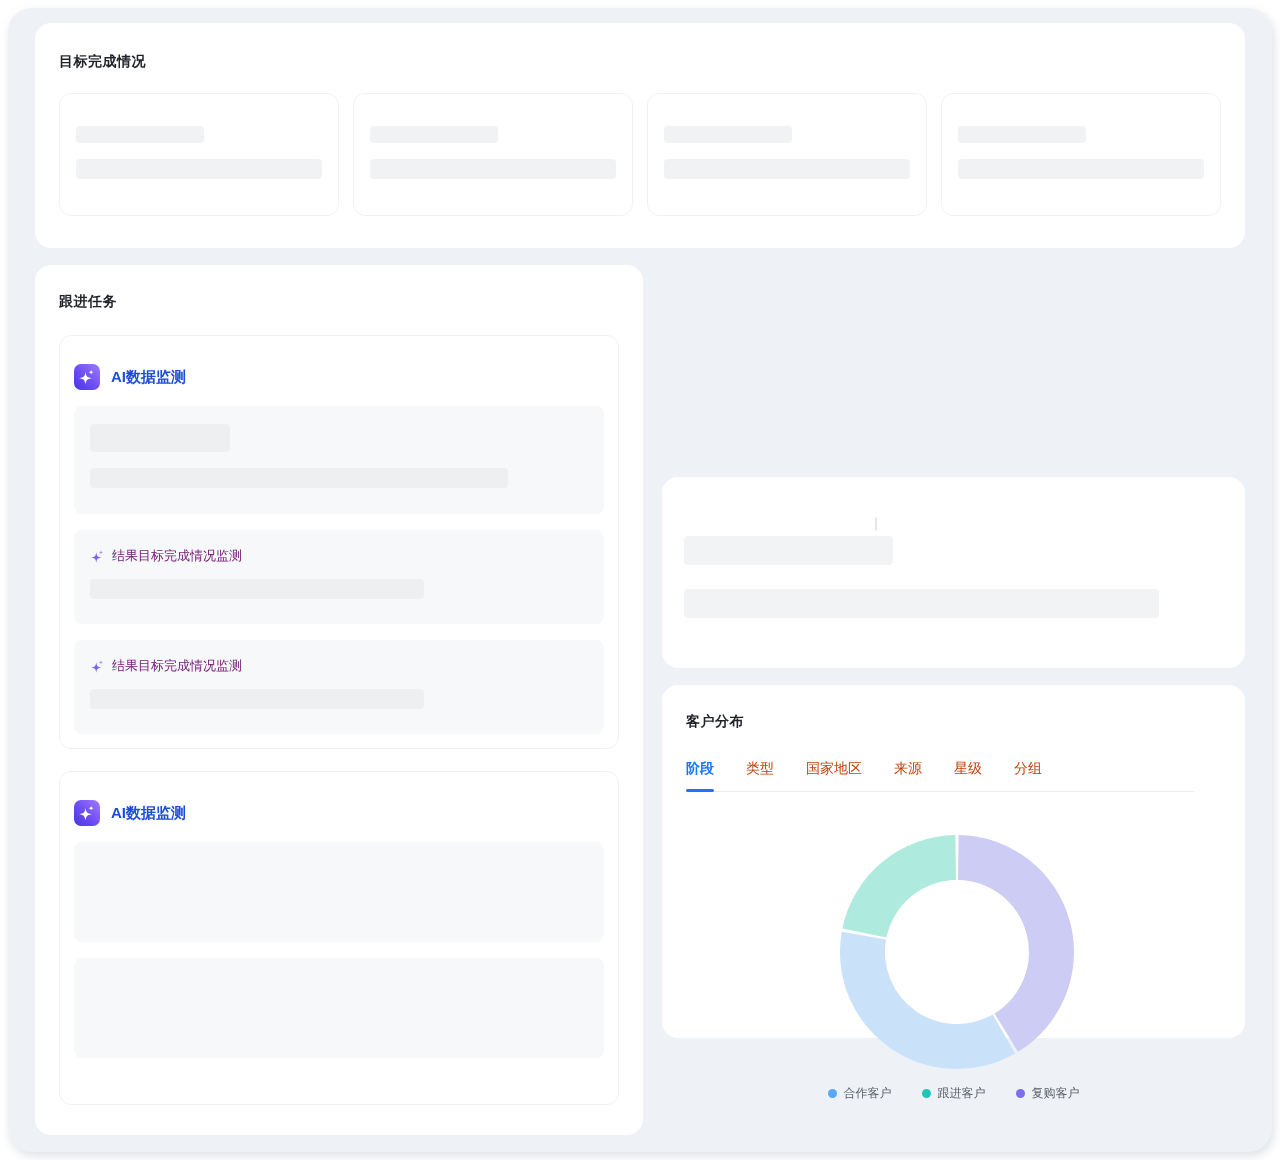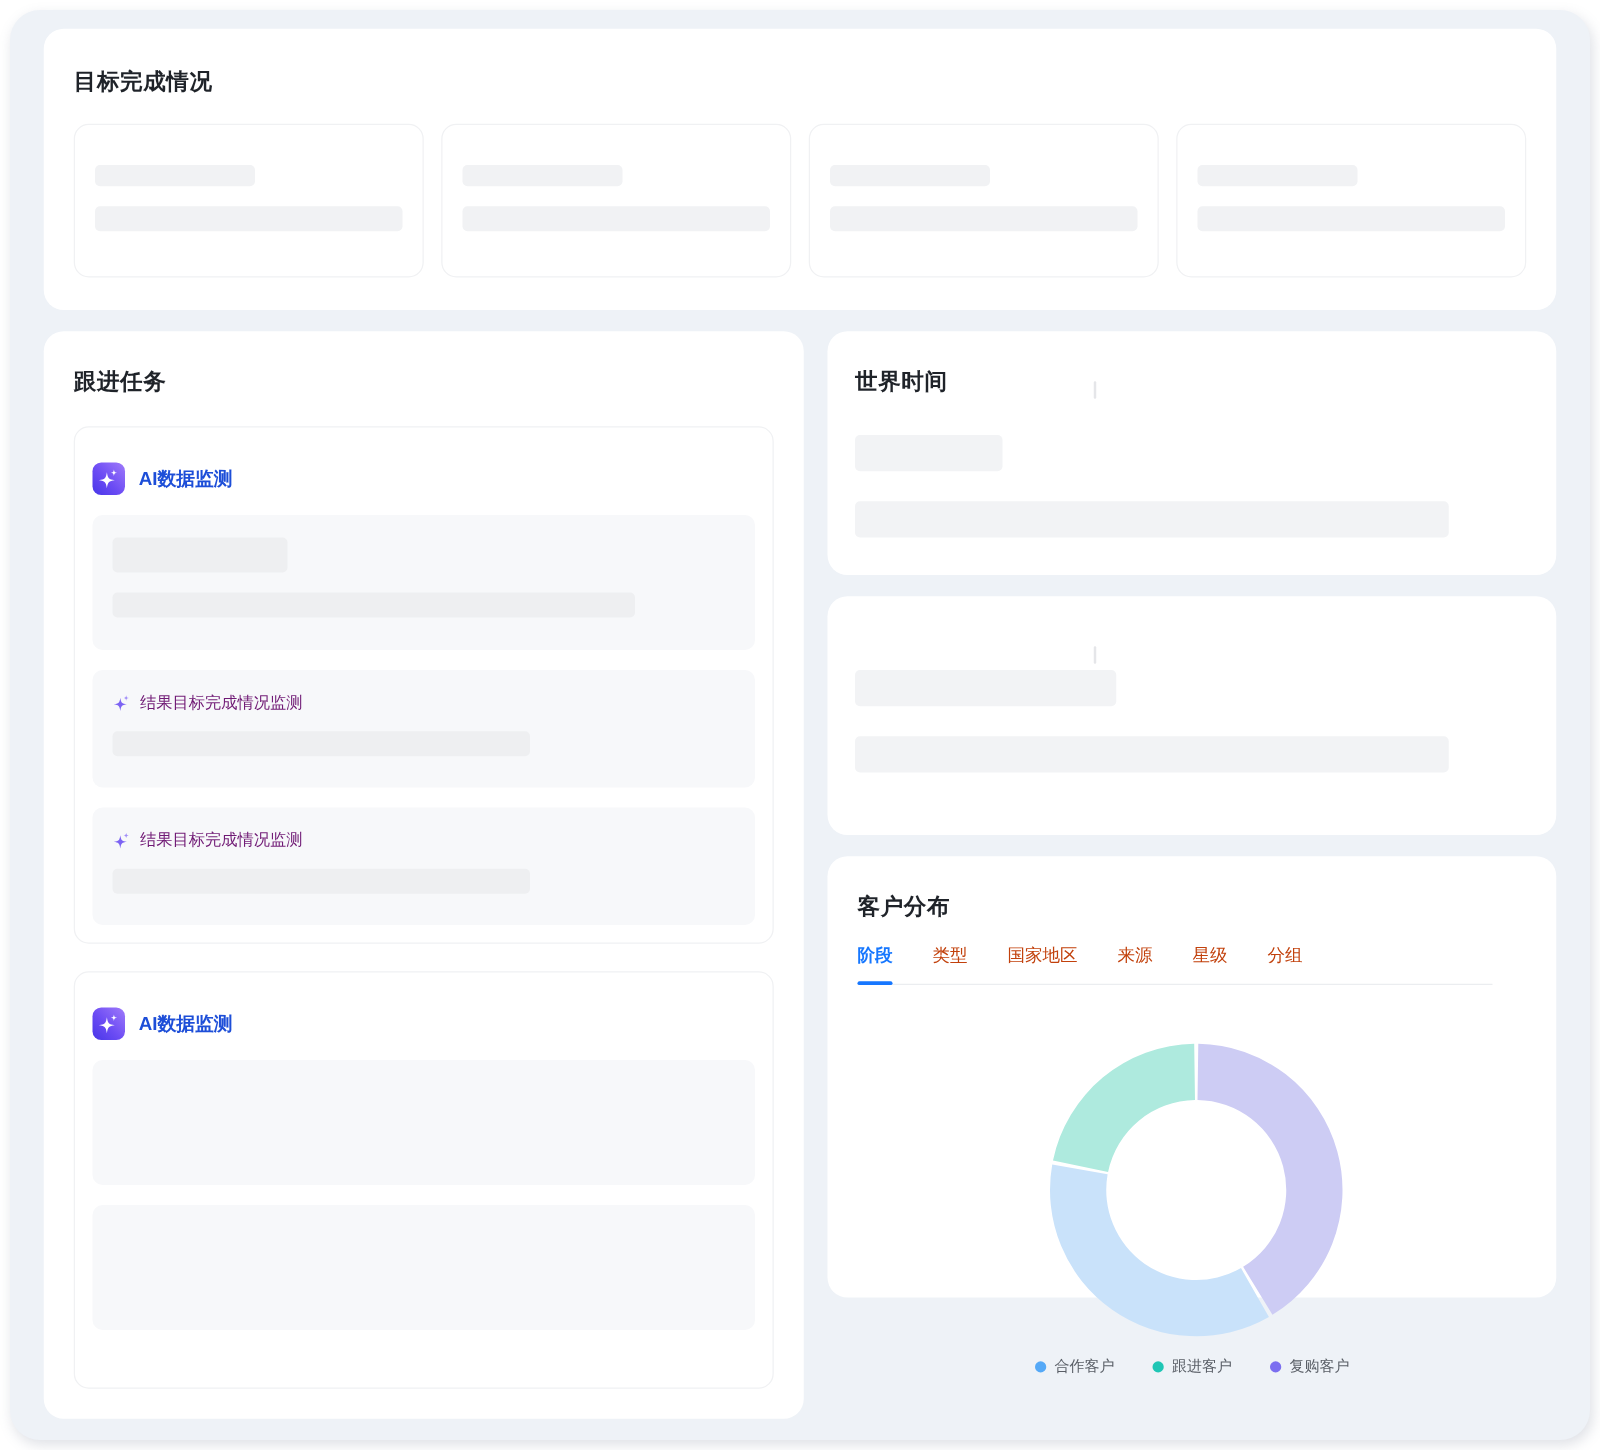--- a/index.html
+++ b/index.html
@@ -1,19 +1,19 @@
 <!DOCTYPE html>
 <html><head>
 <meta charset="utf-8">
 <style>
   * { margin:0; padding:0; box-sizing:border-box; }
   html,body { width:1280px; height:1160px; background:#ffffff; font-family:"Liberation Sans","DejaVu Sans",sans-serif; }
   .app { position:absolute; left:8px; top:8px; width:1264px; height:1144px; background:#eef2f7; border-radius:24px; box-shadow:2px 4px 10px rgba(110,120,140,.22); overflow:hidden; }
   .card { position:absolute; background:#ffffff; border-radius:16px; }
-  .card-title { font-size:18px; font-weight:700; color:#1f2329; letter-spacing:.5px; }
+  .card-title { font-size:14px; font-weight:700; color:#1f2329; letter-spacing:.5px; }
 
   
   .top-card { left:27px; top:15px; width:1210px; height:225px; padding:30px 24px 24px; }
   .goal-row { display:flex; gap:14px; margin-top:22px; }
   .goal-card { flex:1; height:123px; border:1px solid #f0f1f3; border-radius:12px; padding:0 16px; background:#fff; }
   .sk { background:#f1f2f4; border-radius:4px; }
   .goal-card .sk-a { margin-top:32px; height:17px; width:52%; }
   .goal-card .sk-b { margin-top:16px; height:20px; width:100%; }
 
   
@@ -40,21 +40,21 @@
   
   .world-card { left:654px; top:257px; width:583px; height:195px; padding:28px 22px; }
   .fx-card   { left:654px; top:469px; width:583px; height:191px; padding:28px 22px; }
   .hdash { position:absolute; left:213px; top:40px; width:2px; height:14px; background:#e5e6e9; border-radius:1px; }
   .rc-sk-short { margin-top:31px; height:29px; border-radius:4px; background:#f2f3f5; }
   .rc-sk-long  { margin-top:24px; height:29px; width:475px; border-radius:4px; background:#f2f3f5; }
   .w-short { width:118px; } .f-short { width:209px; }
 
   
   .dist-card { left:654px; top:677px; width:583px; height:353px; padding:28px 24px; }
-  .tabs { display:flex; gap:32px; margin-top:19px; width:508px; border-bottom:1px solid #ebedf0; }
+  .tabs { display:flex; gap:32px; margin-top:29px; width:508px; border-bottom:1px solid #ebedf0; }
   .tab { position:relative; font-size:14px; color:#c2410c; padding-bottom:13px; cursor:pointer; }
   .tab.active { color:#1677ff; font-weight:600; }
   .tab.active::after { content:""; position:absolute; left:0; right:0; bottom:-1px; height:3px; border-radius:2px; background:#1677ff; }
   .donut-wrap { position:absolute; left:175px; top:147px; width:240px; height:240px; }
   .legend { position:absolute; left:0; top:400px; width:583px; display:flex; justify-content:center; gap:30px; }
   .legend-item { display:flex; align-items:center; gap:7px; cursor:pointer; }
   .legend-dot { width:9px; height:9px; border-radius:50%; background:#ccc; }
   .legend-label { font-size:12px; color:#595e66; }
 </style>
 </head>
@@ -131,26 +131,20 @@
             <path d="M17.5 2 C17.9 4.6 18.4 5.1 21 5.5 C18.4 5.9 17.9 6.4 17.5 9 C17.1 6.4 16.6 5.9 14 5.5 C16.6 5.1 17.1 4.6 17.5 2 Z"></path>
           </svg>
         </span>
         <span class="ai-title">AI数据监测</span>
       </div>
       <div class="panel panel-empty"></div>
       <div class="panel panel-empty"></div>
     </div>
   </div>
 
-  <div class="card world-card">
-    <div class="card-title">世界时间</div>
-    <div class="hdash"></div>
-    <div class="sk rc-sk-short w-short"></div>
-    <div class="sk rc-sk-long"></div>
-  </div>
 
   <div class="card fx-card">
     <div class="hdash"></div>
     <div class="sk rc-sk-short f-short"></div>
     <div class="sk rc-sk-long"></div>
   </div>
 
   <div class="card dist-card">
     <div class="card-title">客户分布</div>
     <div class="tabs">

